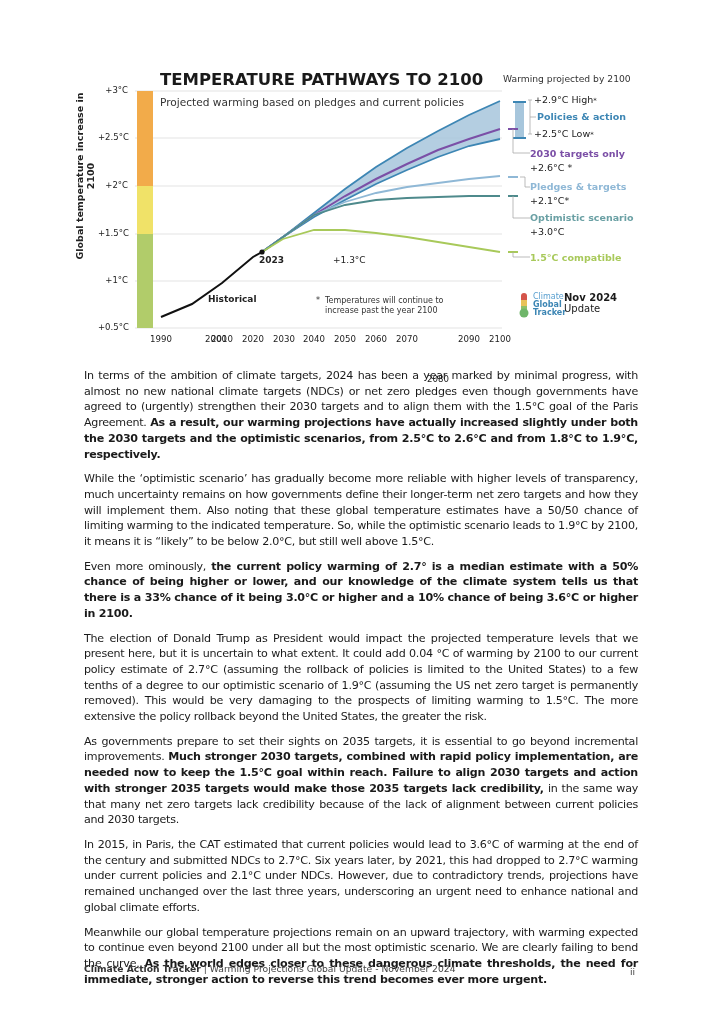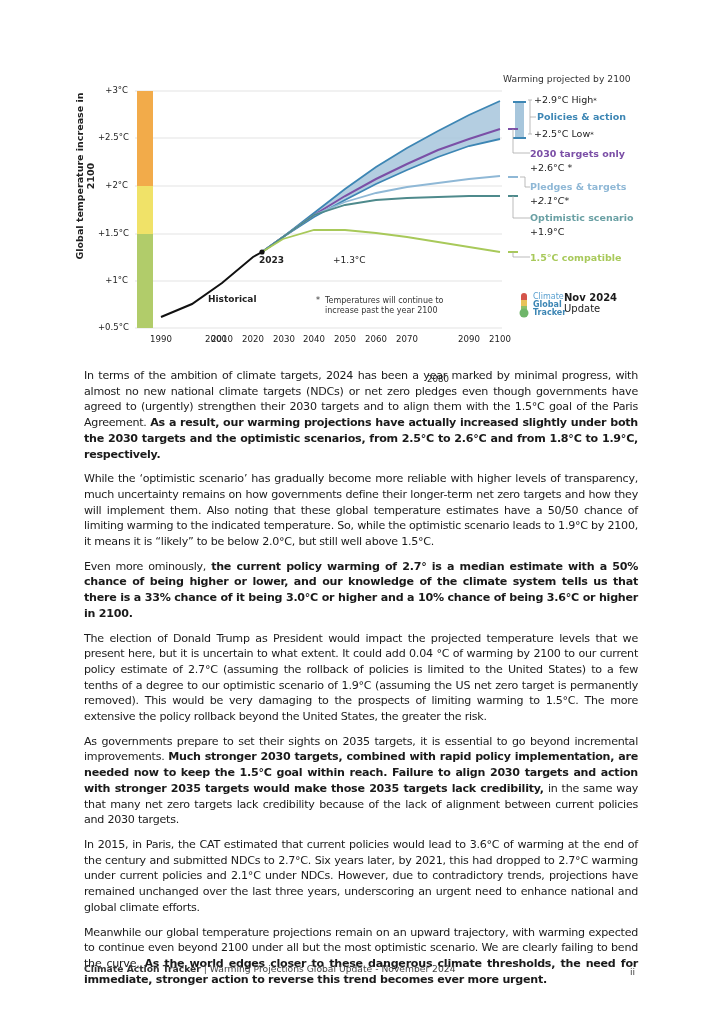--- a/index.html
+++ b/index.html
@@ -70,20 +70,22 @@
     </g>
 
     <g>
       <rect x="521" y="293" width="6" height="20" rx="3" fill="#d4544a"></rect>
       <rect x="521" y="300" width="6" height="7" fill="#e8c25a"></rect>
       <rect x="521" y="306" width="6" height="7" fill="#8fc06a"></rect>
       <circle cx="524" cy="313" r="4.5" fill="#6fb66a"></circle>
     </g>
   </svg>
 
+  <div class="chart-title">TEMPERATURE PATHWAYS TO 2100</div>
+  <div class="chart-subtitle">Projected warming based on pledges and current policies</div>
   <div class="ylabel" style="top:165px;">Global temperature increase in 2100</div>
 
   <div class="ytick" style="top:85px;">+3°C</div>
   <div class="ytick" style="top:132px;">+2.5°C</div>
   <div class="ytick" style="top:180px;">+2°C</div>
   <div class="ytick" style="top:228px;">+1.5°C</div>
   <div class="ytick" style="top:275px;">+1°C</div>
   <div class="ytick" style="top:322px;">+0.5°C</div>
 
   <div class="xtick" style="left:146px;">1990</div>
@@ -109,23 +111,23 @@
     <div>increase past the year 2100</div>
   </div>
 
   <div class="warm-head">Warming projected by 2100</div>
   <div class="lbl" style="left:534px; top:94px;"><span>+2.9°C High</span><span style="font-size:7px;">*</span></div>
   <div class="lbl b" style="left:537px; top:111px; color:#3d86b4;">Policies &amp; action</div>
   <div class="lbl" style="left:534px; top:128px;"><span>+2.5°C Low</span><span style="font-size:7px;">*</span></div>
   <div class="lbl b" style="left:530px; top:148px; color:#7b4fa6;">2030 targets only</div>
   <div class="lbl" style="left:530px; top:162px;">+2.6°C *</div>
   <div class="lbl b" style="left:530px; top:181px; color:#8fb8d6;">Pledges &amp; targets</div>
-  <div class="lbl" style="left:530px; top:195px;font-style:italic;">+2.1°C*</div>
+  <div class="lbl" style="left:530px; top:195px;">+2.1°C*</div>
   <div class="lbl b" style="left:530px; top:212px; color:#6aa0a4;">Optimistic scenario</div>
-  <div class="lbl" style="left:530px; top:226px;">+1.9°C</div>
+  <div class="lbl" style="left:530px; top:226px;">+3.0°C</div>
   <div class="lbl b" style="left:530px; top:252px; color:#a8c95a;">1.5°C compatible</div>
 
   <div class="cat-text">
     <div style="color:#5aa0d0; font-weight:normal;">Climate</div>
     <div style="color:#3d86b4;">Global</div>
     <div style="color:#3d86b4;">Tracker</div>
   </div>
   <div class="cat-update">
     <div style="font-weight:bold;">Nov 2024</div>
     <div>Update</div>

